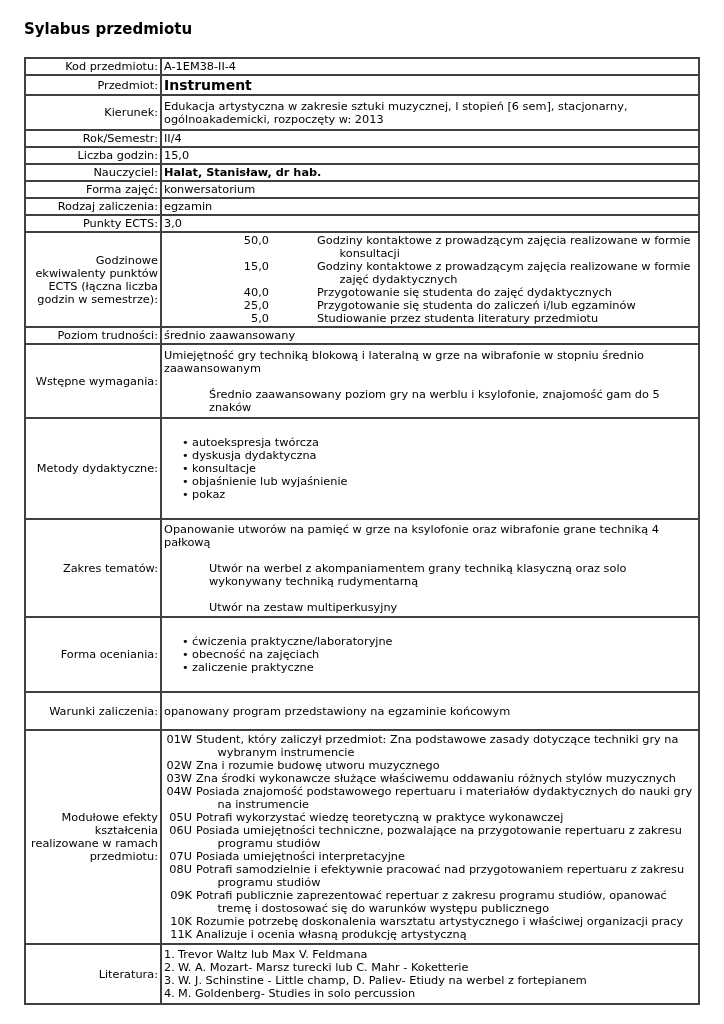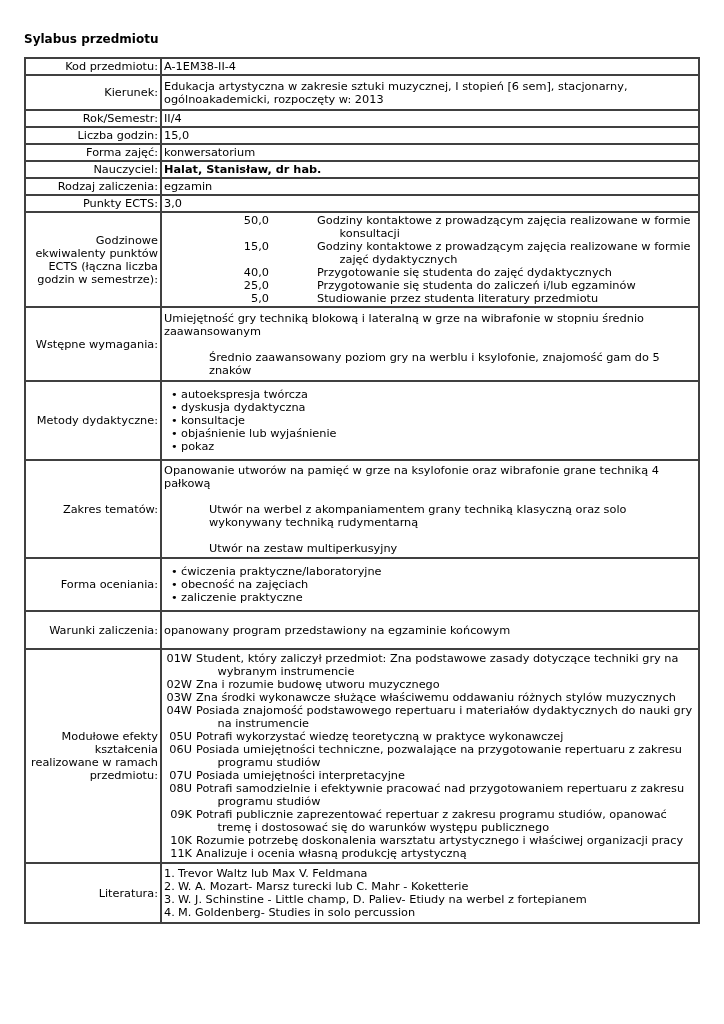--- a/index.html
+++ b/index.html
@@ -1,41 +1,41 @@
 <!DOCTYPE html>
 <html><head>
 <meta charset="utf-8">
 <style>
   html, body { margin: 0; padding: 0; background: #ffffff; }
   body {
     width: 724px; height: 1024px; position: relative; overflow: hidden;
     font-family: "DejaVu Sans", sans-serif; color: #000;
   }
   h1 {
-    position: absolute; left: 24px; top: 32px; margin: 0;
-    font-size: 12px; font-weight: bold; letter-spacing: 0px;
+    position: absolute; left: 24px; top: 20px; margin: 0;
+    font-size: 15px; font-weight: bold; letter-spacing: 0px;
   }
   table.syl {
     position: absolute; left: 24px; top: 57px; width: 676px;
     border-collapse: collapse; font-size: 11.3px; line-height: 13px;
     table-layout: fixed;
   }
   table.syl td {
     border: 2px solid #404040; vertical-align: middle; padding: 1px 2px;
   }
   td.lbl { width: 130px; text-align: right; padding-right: 3px; }
   td.val { text-align: left; }
   .big { font-size: 14px; font-weight: bold; line-height: 16px; }
   .bold { font-weight: bold; }
   .ects-row { display: flex; gap: 44px; }
   .ects-num { width: 105px; text-align: right; padding-right: 4px; flex: none; }
   .ects-txt { flex: 1; padding-left: 2em; text-indent: -2em; }
   p.para { margin: 0; }
   p.para + p.para { margin-top: 13px; margin-left: 45px; }
-  ul.bl { margin: 5px; padding: 0; list-style: none; }
+  ul.bl { margin: 16px; padding: 0; list-style: none; }
   ul.bl li { padding-left: 12px; position: relative; }
   ul.bl li::before { content: "•"; position: absolute; left: 2px; }
   .ef-row { display: flex; justify-content: center; }
   .ef-code { width: 26px; text-align: right; padding-right: 4px; flex: none; padding-left: 2px; }
   .ef-txt { flex: 1; padding-left: 1.9em; text-indent: -1.9em; }
   ol.lit { margin: 0; padding: 0; list-style: none; }
   ol.lit li { display: flex; }
   ol.lit .n { width: 14px; flex: none; }
 </style>
 </head>
@@ -43,40 +43,44 @@
 
 <h1>Sylabus przedmiotu</h1>
 
 <table class="syl">
   <tbody>
       <tr>
     <td class="lbl">Kod przedmiotu:</td>
     <td class="val">A-1EM38-II-4</td>
   </tr>
   <tr>
+    <td class="lbl">Przedmiot:</td>
+    <td class="val big">Instrument</td>
+  </tr>
+  <tr>
     <td class="lbl" style="height:31px">Kierunek:</td>
     <td class="val">Edukacja artystyczna w zakresie sztuki muzycznej, I stopień [6 sem], stacjonarny, ogólnoakademicki, rozpoczęty w: 2013</td>
   </tr>
   <tr>
     <td class="lbl">Rok/Semestr:</td>
     <td class="val">II/4</td>
   </tr>
   <tr>
     <td class="lbl">Liczba godzin:</td>
     <td class="val">15,0</td>
   </tr>
   <tr>
+    <td class="lbl">Nauczyciel:</td>
+    <td class="val bold">Halat, Stanisław, dr hab.</td>
+  </tr>
+  <tr>
     <td class="lbl">Forma zajęć:</td>
     <td class="val">konwersatorium</td>
   </tr>
   <tr>
-    <td class="lbl">Nauczyciel:</td>
-    <td class="val bold">Halat, Stanisław, dr hab.</td>
-  </tr>
-  <tr>
     <td class="lbl">Rodzaj zaliczenia:</td>
     <td class="val">egzamin</td>
   </tr>
   <tr>
     <td class="lbl">Punkty ECTS:</td>
     <td class="val">3,0</td>
   </tr>
   <tr>
     <td class="lbl">Godzinowe ekwiwalenty punktów ECTS (łączna liczba godzin w semestrze):</td>
     <td class="val">
@@ -94,20 +98,24 @@
           </div>
       <div class="ects-row">
             <span class="ects-num">25,0</span>
             <span class="ects-txt">Przygotowanie się studenta do zaliczeń i/lub egzaminów</span>
           </div>
       <div class="ects-row">
             <span class="ects-num">5,0</span>
             <span class="ects-txt">Studiowanie przez studenta literatury przedmiotu</span>
           </div>
     </td>
+  </tr>
+  <tr>
+    <td class="lbl">Poziom trudności:</td>
+    <td class="val">średnio zaawansowany</td>
   </tr>
   <tr>
     <td class="lbl" style="height:70px">Wstępne wymagania:</td>
     <td class="val">
       <p class="para">Umiejętność gry techniką blokową i lateralną w grze na wibrafonie w stopniu średnio zaawansowanym</p>
       <p class="para">Średnio zaawansowany poziom gry na werblu i ksylofonie, znajomość gam do 5 znaków</p>
     </td>
   </tr>
   <tr>
     <td class="lbl" style="height:70px">Metody dydaktyczne:</td>

